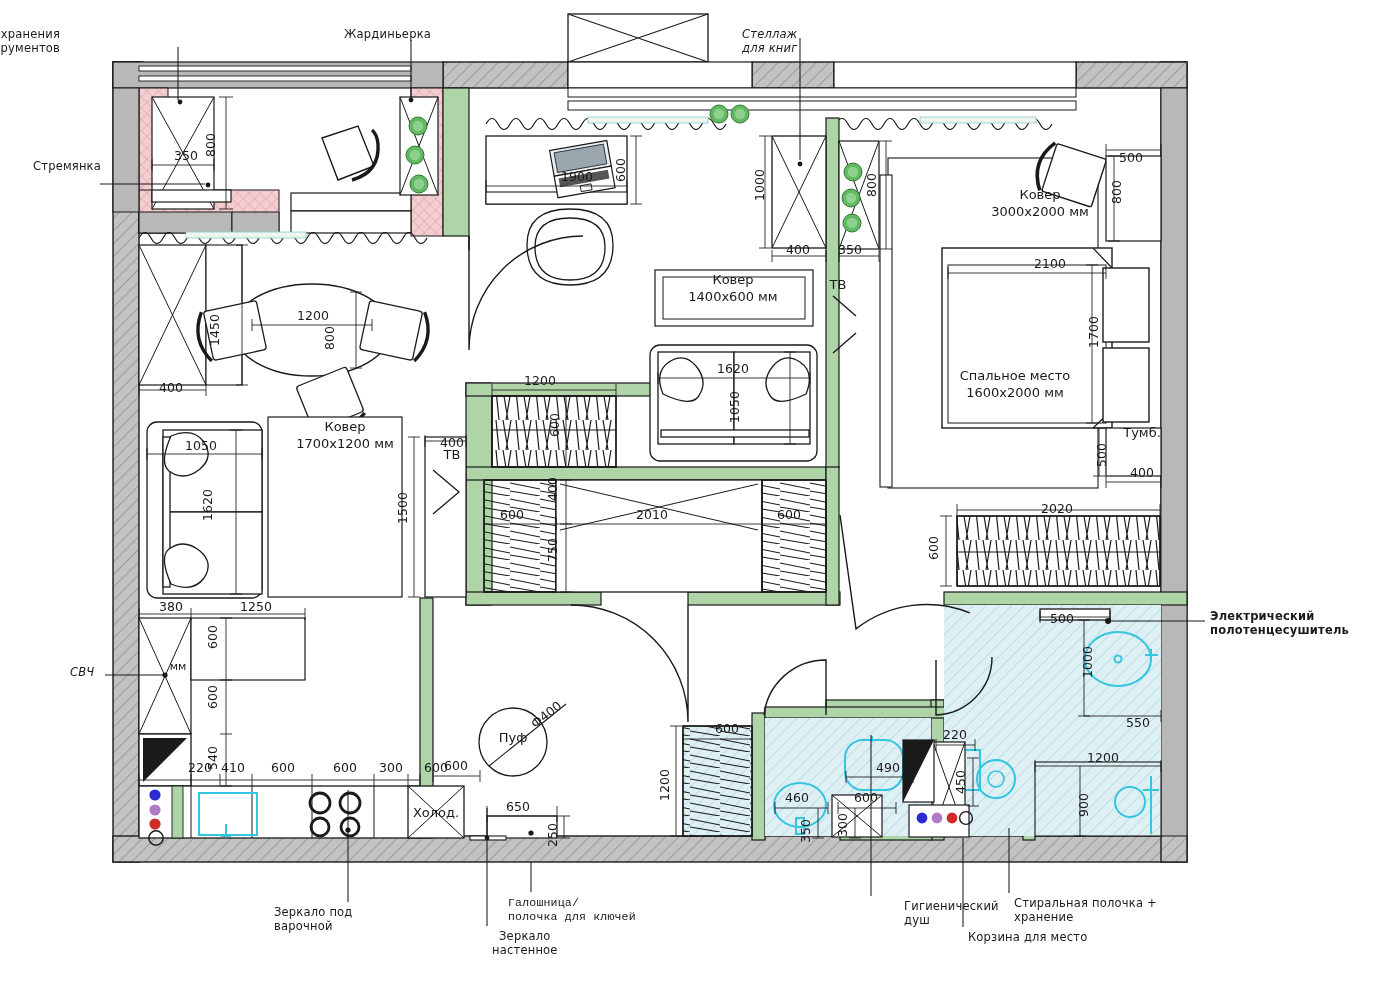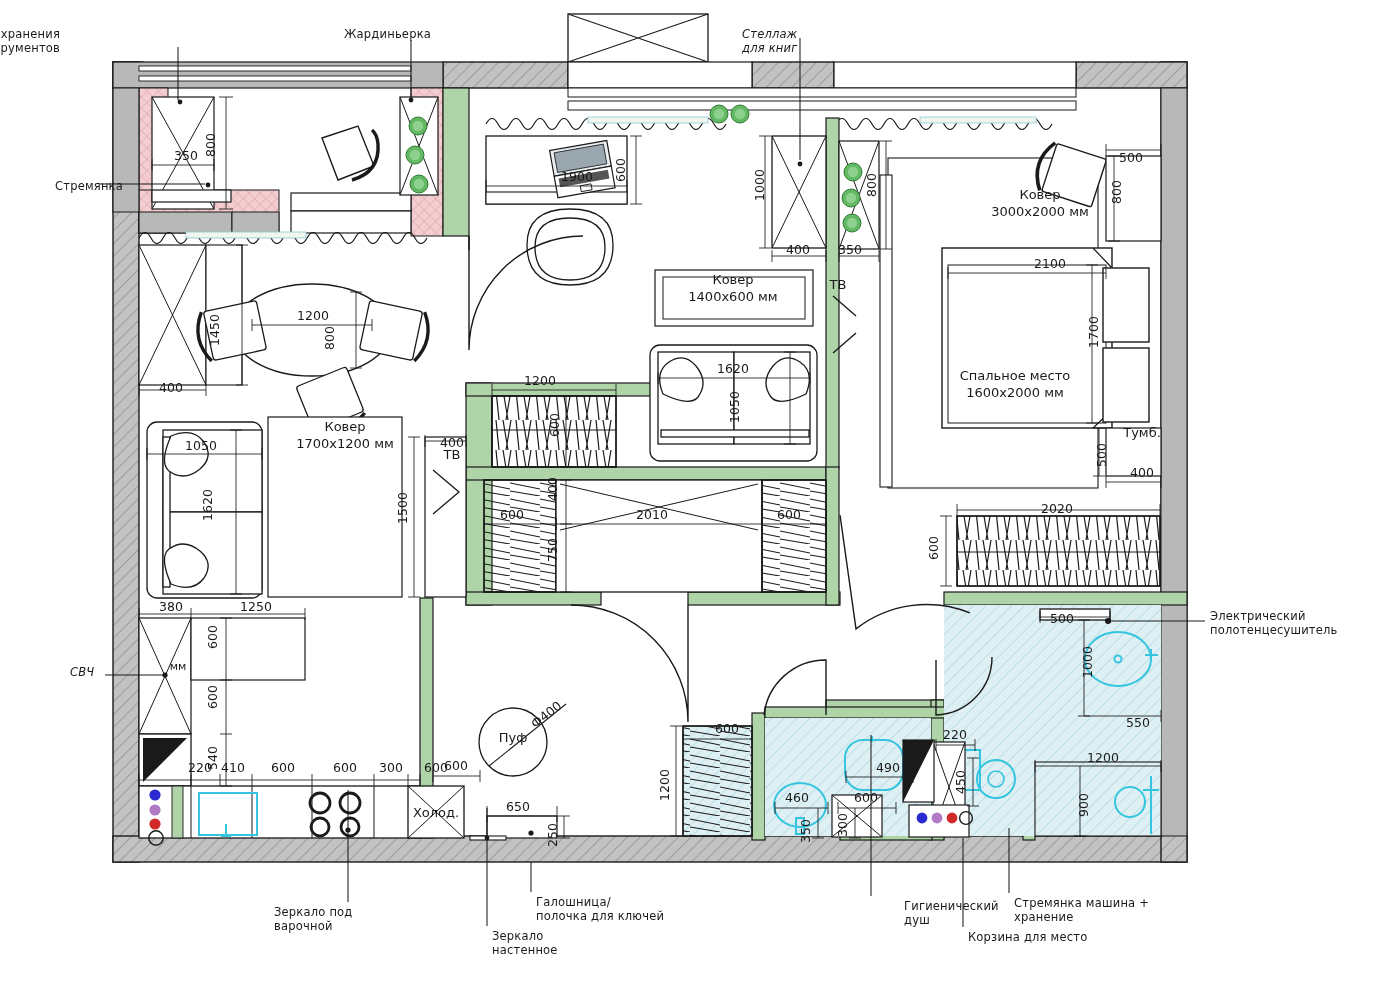--- a/index.html
+++ b/index.html
@@ -593,28 +593,28 @@
       </g>
 </svg>
 </div>
 
 <div id="callout-layer">
     <div class="anno r" style="left: auto; top: 28px; right: 1326px;">Место для хранения
 инструментов</div>
     <div class="anno" style="left: 344px; top: 28px;">Жардиньерка</div>
     <div class="anno" style="left: 742px; top: 28px; font-style: italic;">Стеллаж
 для книг</div>
-    <div class="anno" style="left: 33px; top: 180px; margin-left: 22px;">Стремянка</div>
+    <div class="anno" style="left: 33px; top: 160px;">Стремянка</div>
     <div class="anno" style="left: 70px; top: 666px; font-style: italic;">СВЧ</div>
-    <div class="anno" style="left: 1210px; top: 610px;">Электрический
+    <div class="anno" style="left: 1210px; top: 610px; font-weight: bold;">Электрический
 полотенцесушитель</div>
     <div class="anno" style="left: 274px; top: 906px;">Зеркало под
 варочной</div>
-    <div class="anno" style="left: 492px; top: 930px;">Зеркало
+    <div class="anno" style="left: 492px; top: 930px; text-align: center;">Зеркало
 настенное</div>
-    <div class="anno" style="left: 536px; top: 896px;">Галошница/
+    <div class="anno" style="left: 508px; top: 896px; font-family: Liberation Mono, monospace;">Галошница/
 полочка для ключей</div>
     <div class="anno" style="left: 904px; top: 900px;">Гигиенический
 душ</div>
     <div class="anno" style="left: 968px; top: 931px;">Корзина для место</div>
-    <div class="anno" style="left: 1014px; top: 897px;">Стремянка машина +
+    <div class="anno" style="left: 1014px; top: 897px;">Стиральная полочка +
 хранение</div>
   </div>
 
 </body></html>

